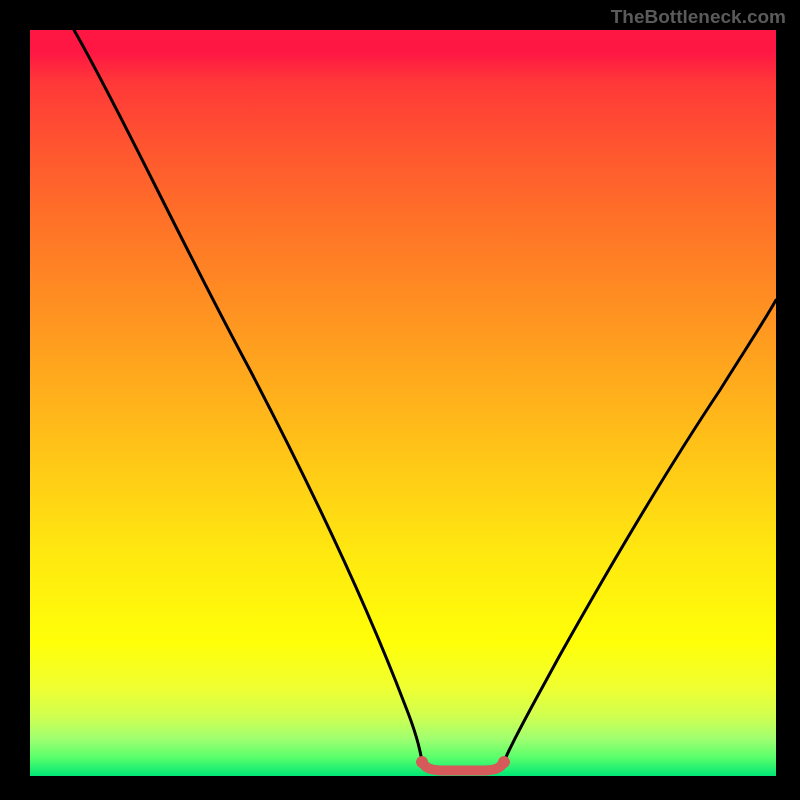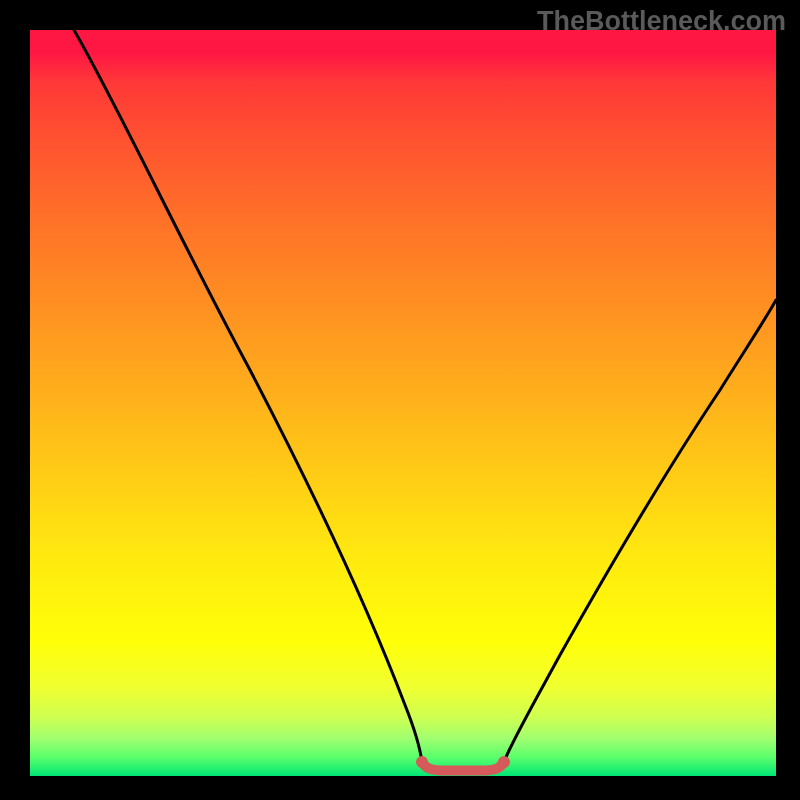--- a/index.html
+++ b/index.html
@@ -10,21 +10,21 @@
     height: 800px;
     overflow: hidden;
     position: relative;
     font-family: Arial, Helvetica, sans-serif;
   }
   .watermark {
     position: absolute;
     top: 6px;
     right: 14px;
     color: #5a5a5a;
-    font-size: 27px;
+    font-size: 19px;
     font-weight: 600;
     z-index: 10;
   }
   .plot-area {
     position: absolute;
     left: 30px;
     top: 30px;
     width: 746px;
     height: 746px;
     overflow: hidden;

